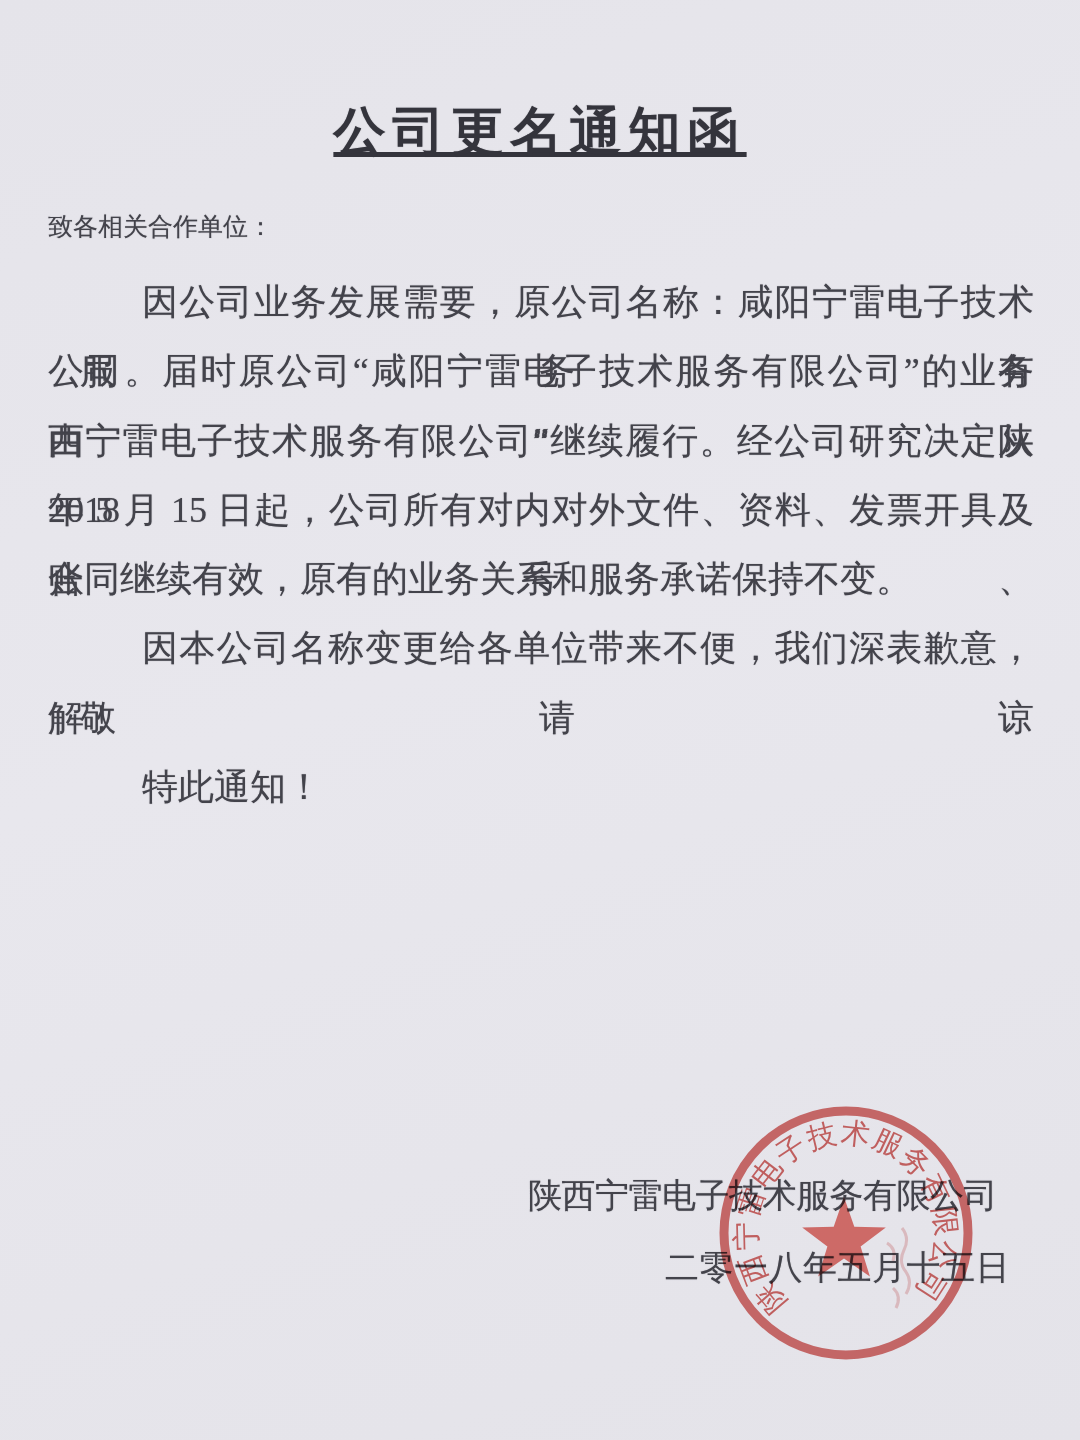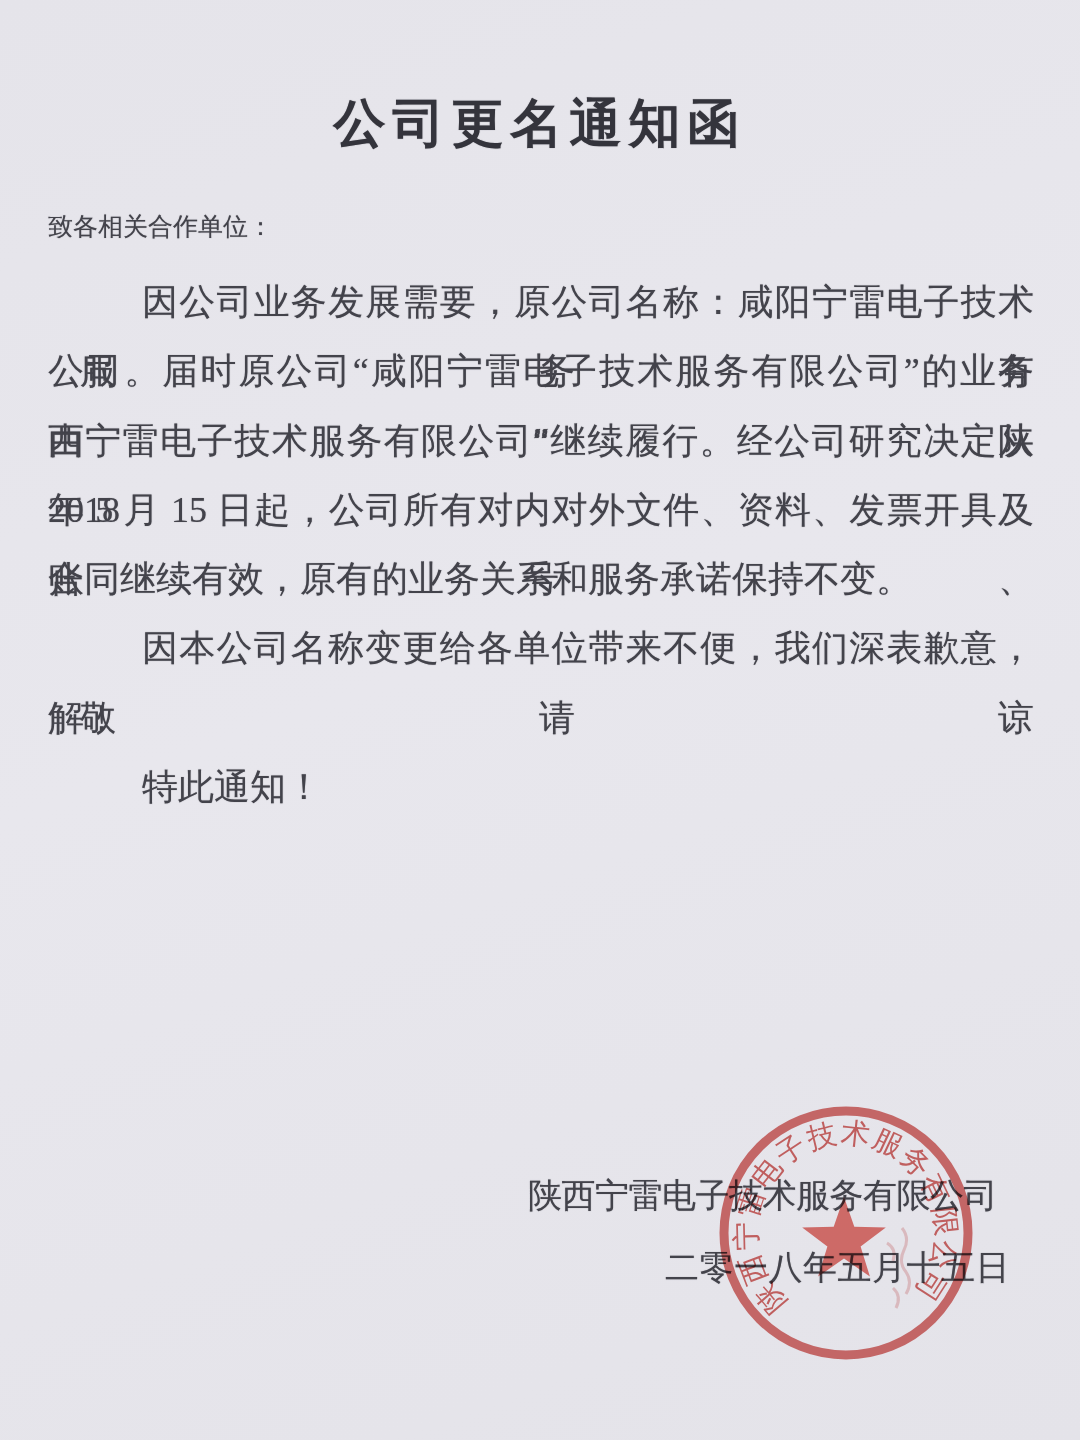--- a/index.html
+++ b/index.html
@@ -10,27 +10,28 @@
   }
   .page {
     position: relative;
     width: 1080px; height: 1440px;
     background: linear-gradient(160deg, #e5e4ea 0%, #e8e7ed 45%, #e4e3e9 100%);
     color: #43434b;
   }
   .doc-title {
     position: absolute;
     top: 85px; left: 0; right: 0;
-    margin: 4px;
+    margin: 12px;
     text-align: center;
     font-size: 52px;
     font-weight: 700;
     letter-spacing: 7px;
     color: #34343c;
     text-shadow: 0 0 1px rgba(52,52,60,.5);
+    text-decoration: underline;
   }
   .salutation {
     position: absolute;
     top: 205px; left: 48px; right: 48px;
     font-size: 25px;
     line-height: 44px;
     text-shadow: 0 0 1px rgba(67,67,75,.5);
   }
   .body-lines {
     position: absolute;

